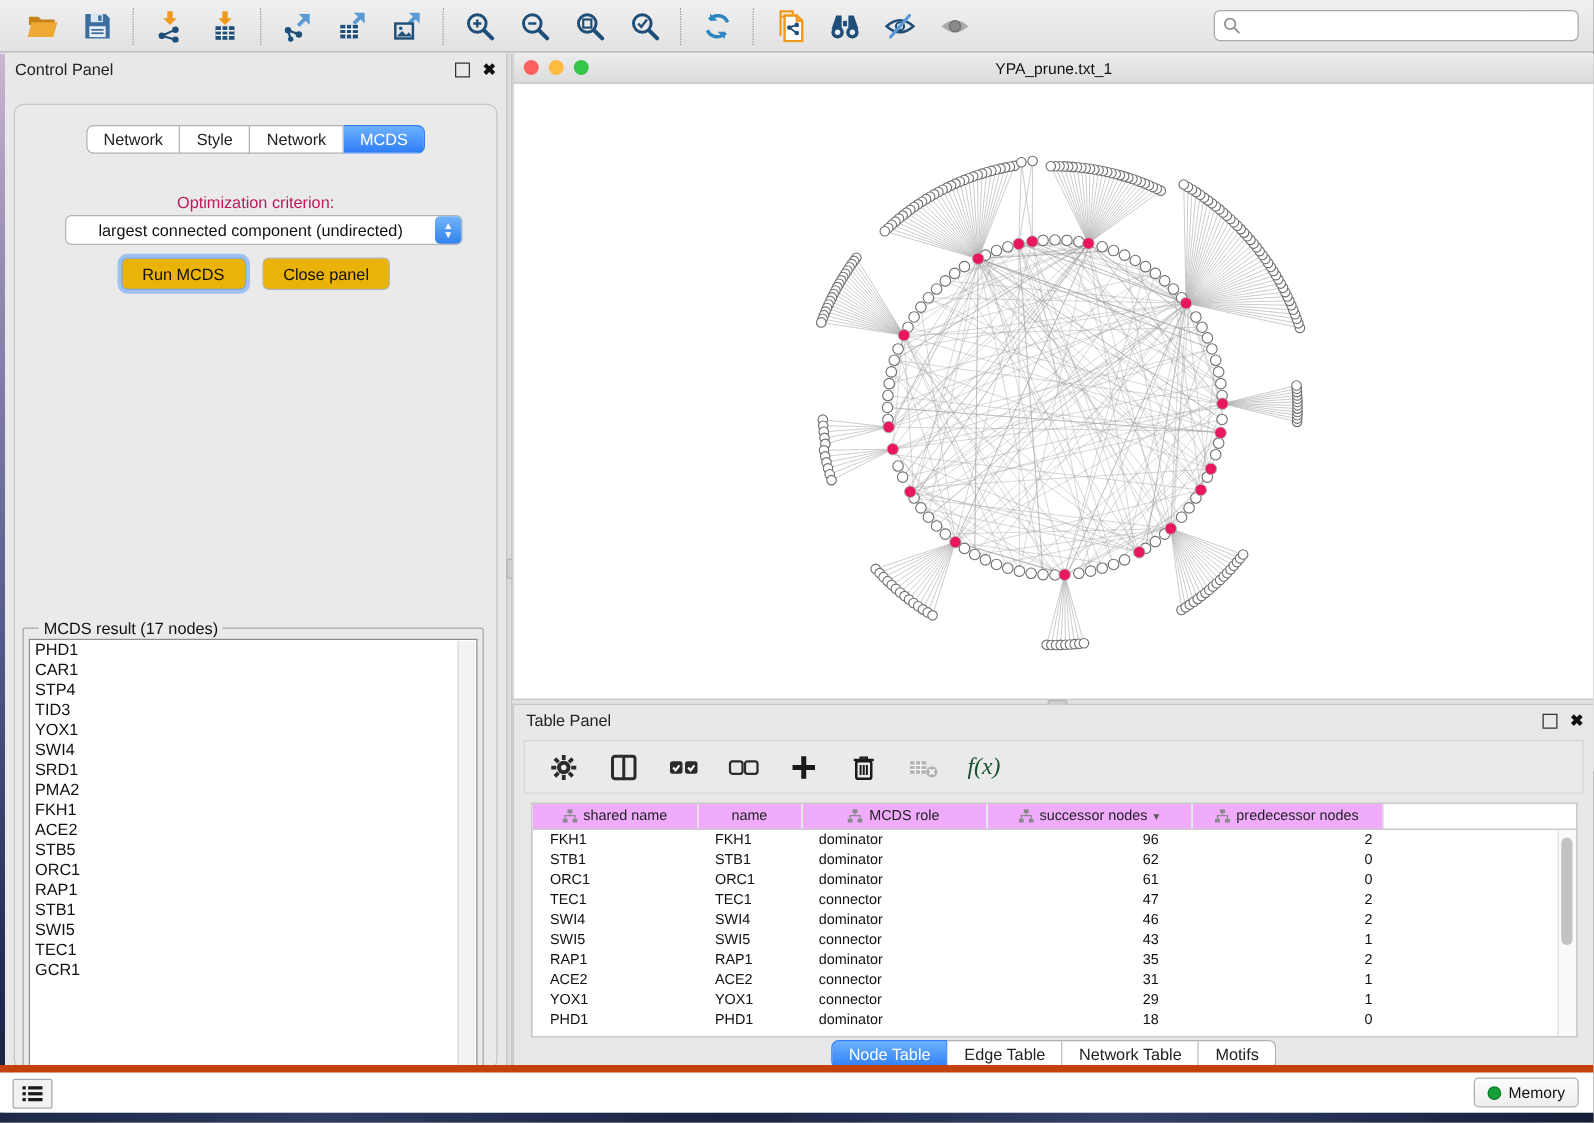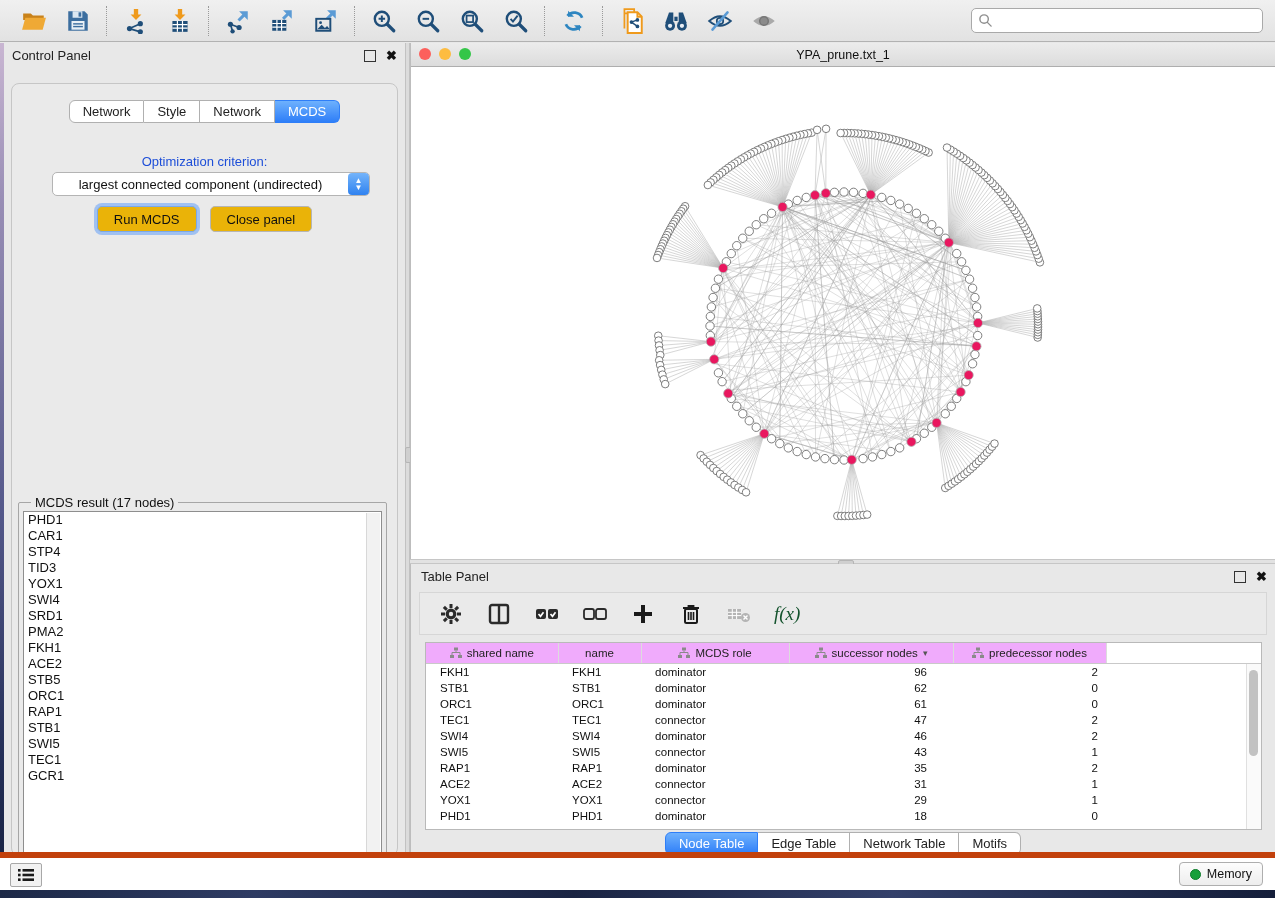--- a/index.html
+++ b/index.html
@@ -20,21 +20,21 @@
   .panel-header{height:25px;display:flex;align-items:center;padding:0 8px;font-size:13px;color:#222;}
   .panel-header .spacer{flex:1;}
   .float-icon{width:10px;height:10px;border:1.5px solid #333;margin-right:10px;}
   .close-icon{font-size:13px;font-weight:bold;color:#111;line-height:10px;}
   .tab-body{position:absolute;left:7px;right:7px;top:40px;bottom:2px;background:#eaeaea;border:1px solid #c6c6c6;border-radius:8px;}
   .ctl-tabs{position:absolute;left:0;right:0;top:29px;display:flex;justify-content:center;z-index:3;margin-top:28px;}
   .tab{height:21px;line-height:21px;padding:0 13px;font-size:13px;background:#fff;border:1px solid #b0b0b0;border-left:none;color:#222;}
   .tab:first-child{border-left:1px solid #b0b0b0;border-radius:6px 0 0 6px;}
   .tab:last-child{border-radius:0 6px 6px 0;}
   .tab.selected{background:linear-gradient(180deg,#6eb1fd,#2e7ef8);color:#fff;border-color:#2e7ef8;text-align:center;}
-  .opt-label{position:absolute;left:0;right:0;top:70px;text-align:center;font-size:13px;color:#1d4ed8;}
+  .opt-label{position:absolute;left:0;right:0;top:70px;text-align:center;font-size:13px;color:#be185d;}
   .mac-select{position:absolute;left:40px;top:88px;width:318px;height:24px;background:#fff;border:1px solid #b4b4b4;border-radius:5px;box-sizing:border-box;display:flex;align-items:center;}
   .mac-select .val{flex:1;text-align:center;font-size:13px;color:#111;white-space:nowrap;overflow:hidden;}
   .mac-select .stepper{width:21px;height:22px;margin-right:0px;background:linear-gradient(180deg,#74b4fa,#2f82f0);border-radius:4px;display:flex;flex-direction:column;align-items:center;justify-content:center;color:#fff;font-size:8px;line-height:7px;}
   .btn-row{position:absolute;left:0;right:0;top:122px;display:flex;justify-content:center;gap:13px;}
   .mac-btn{height:24px;padding:0 16px;background:#eab308;border:1px solid #b5b5b5;border-radius:5px;font-size:13px;color:#111;display:flex;align-items:center;}
   .mac-btn.focused{box-shadow:0 0 0 3px rgba(120,170,246,.65);border-color:#7aa8e8;}
   .result-box{position:absolute;left:6px;right:10px;top:418px;height:372px;border:1px solid #a6a6a6;border-radius:2px;}
   .result-box .legend{position:absolute;left:12px;top:-8px;background:#eaeaea;padding:0 4px;font-size:13px;color:#111;}
   .result-list{position:absolute;left:4px;right:4px;top:8px;bottom:4px;background:#fff;border:1px solid #8e8e8e;overflow:hidden;}
   .result-list .item{font-size:13px;line-height:16px;padding-left:4px;color:#111;}

